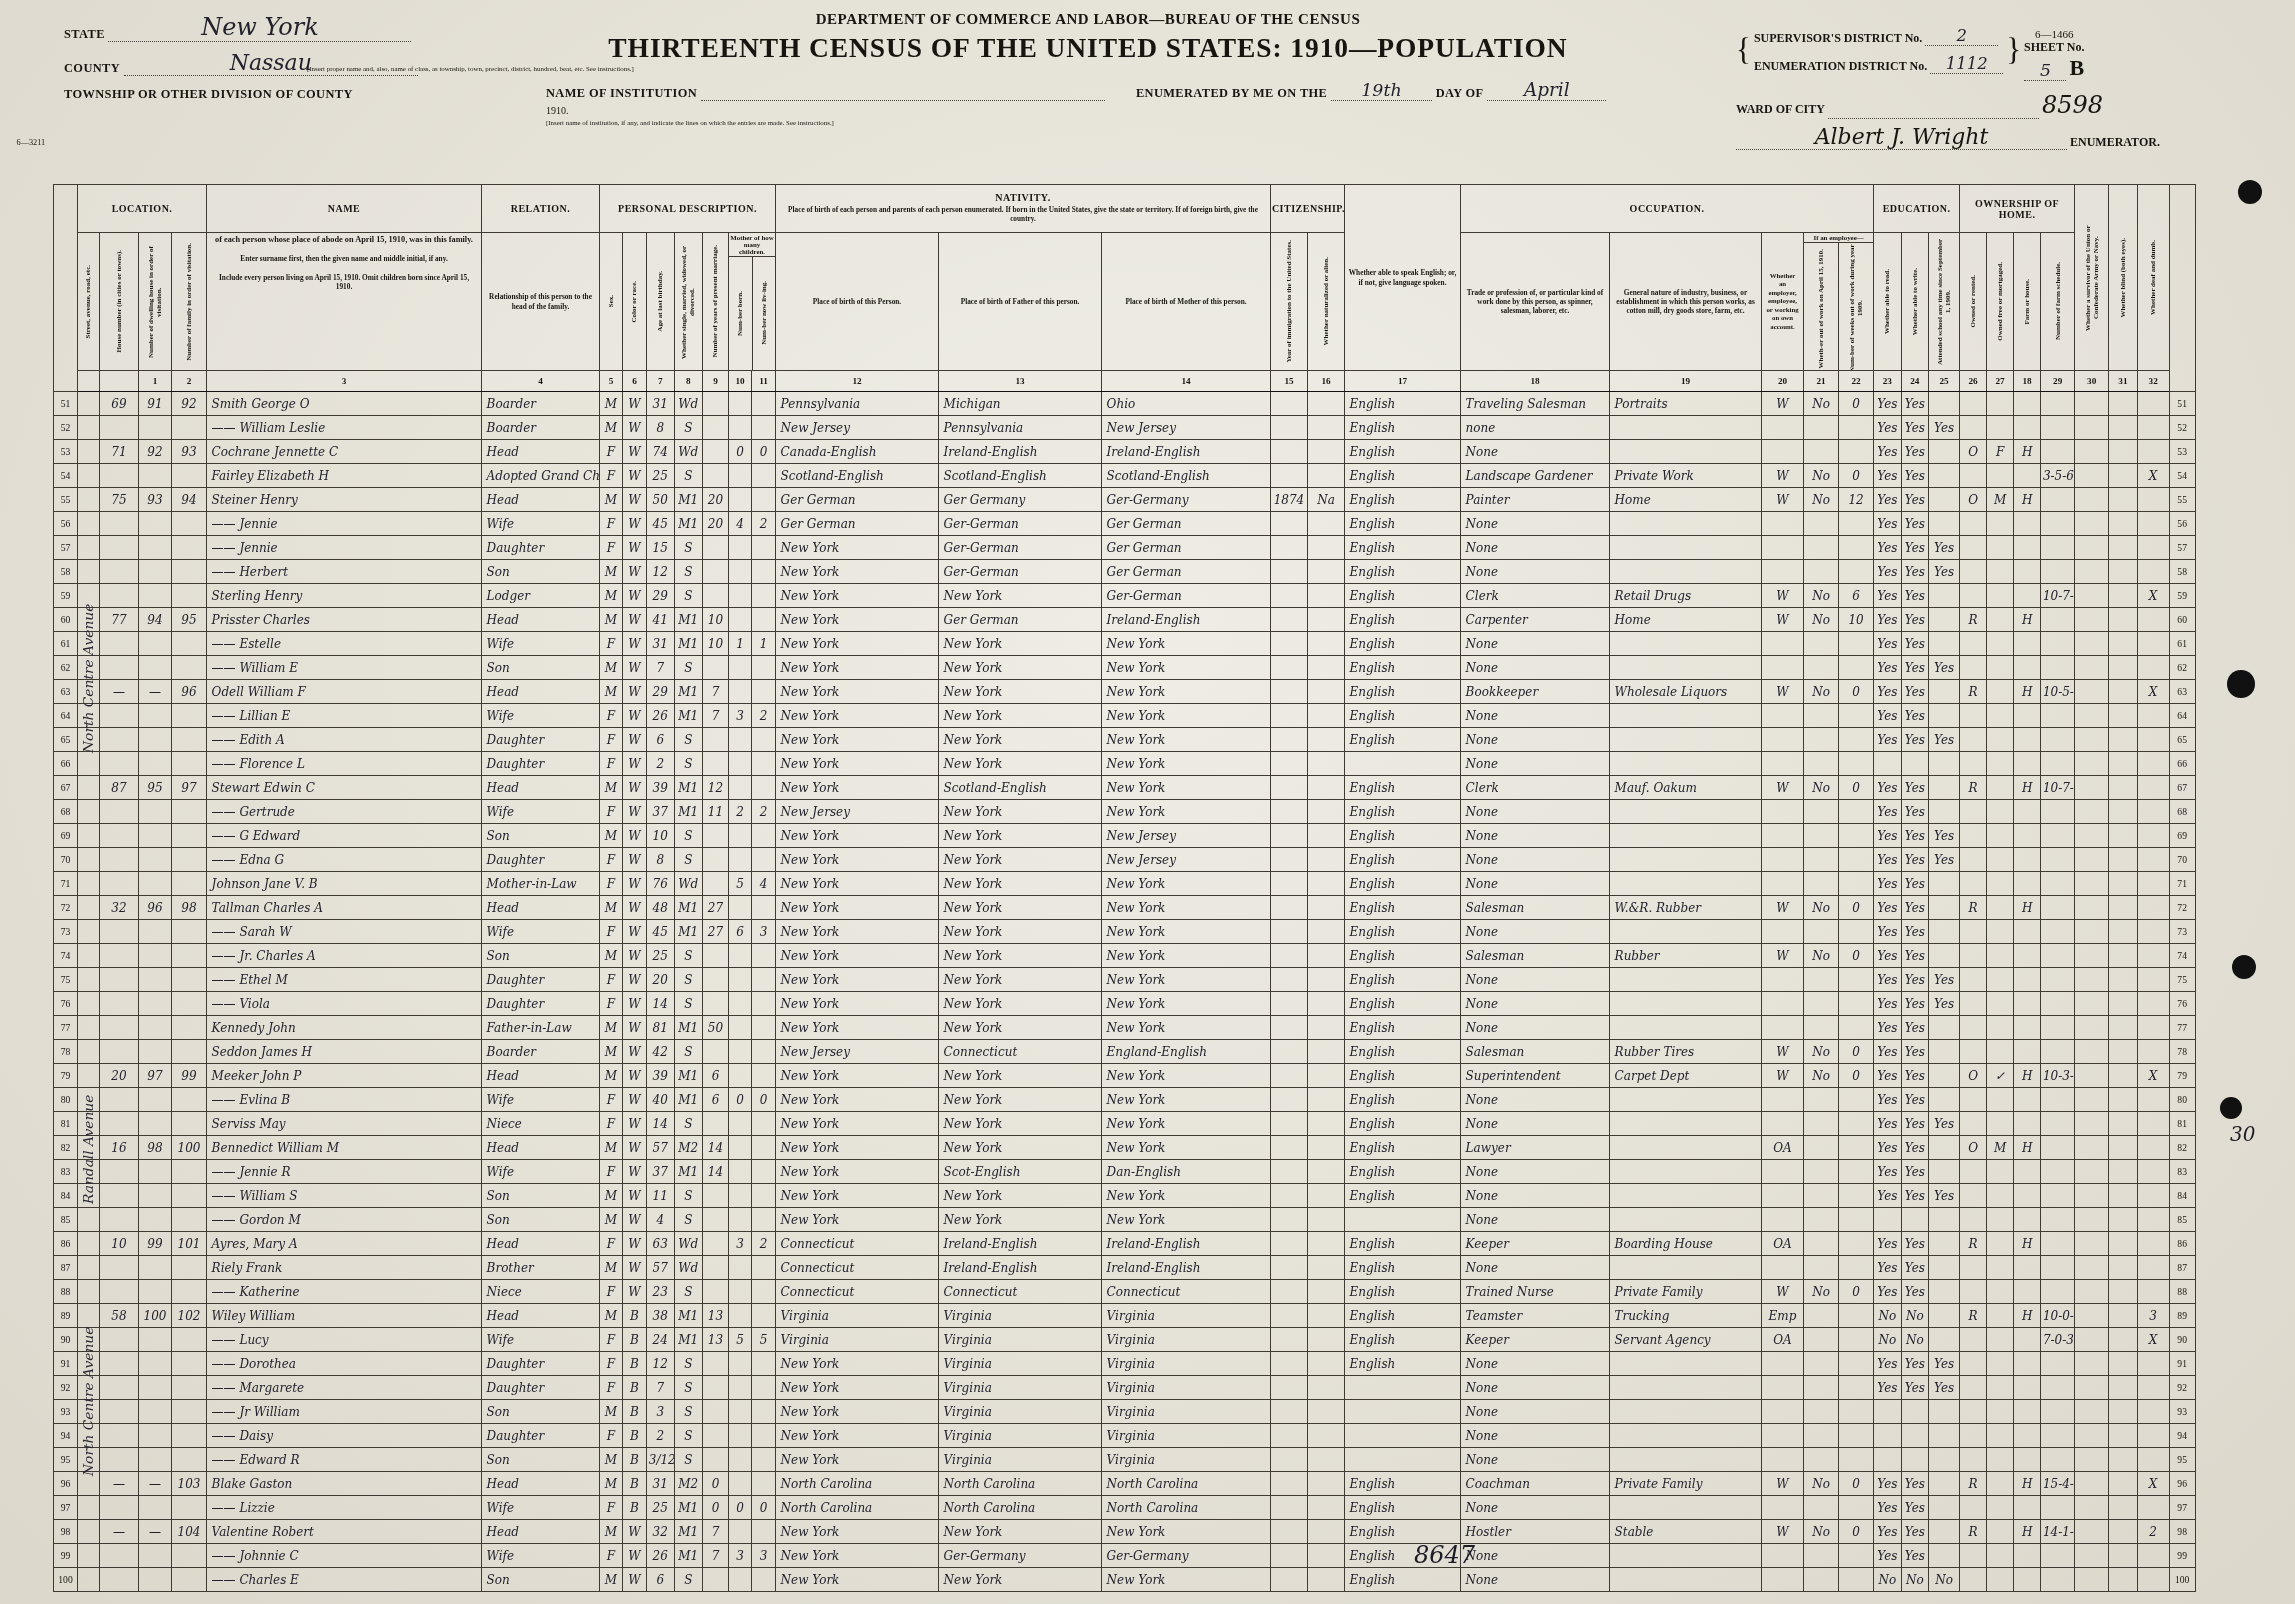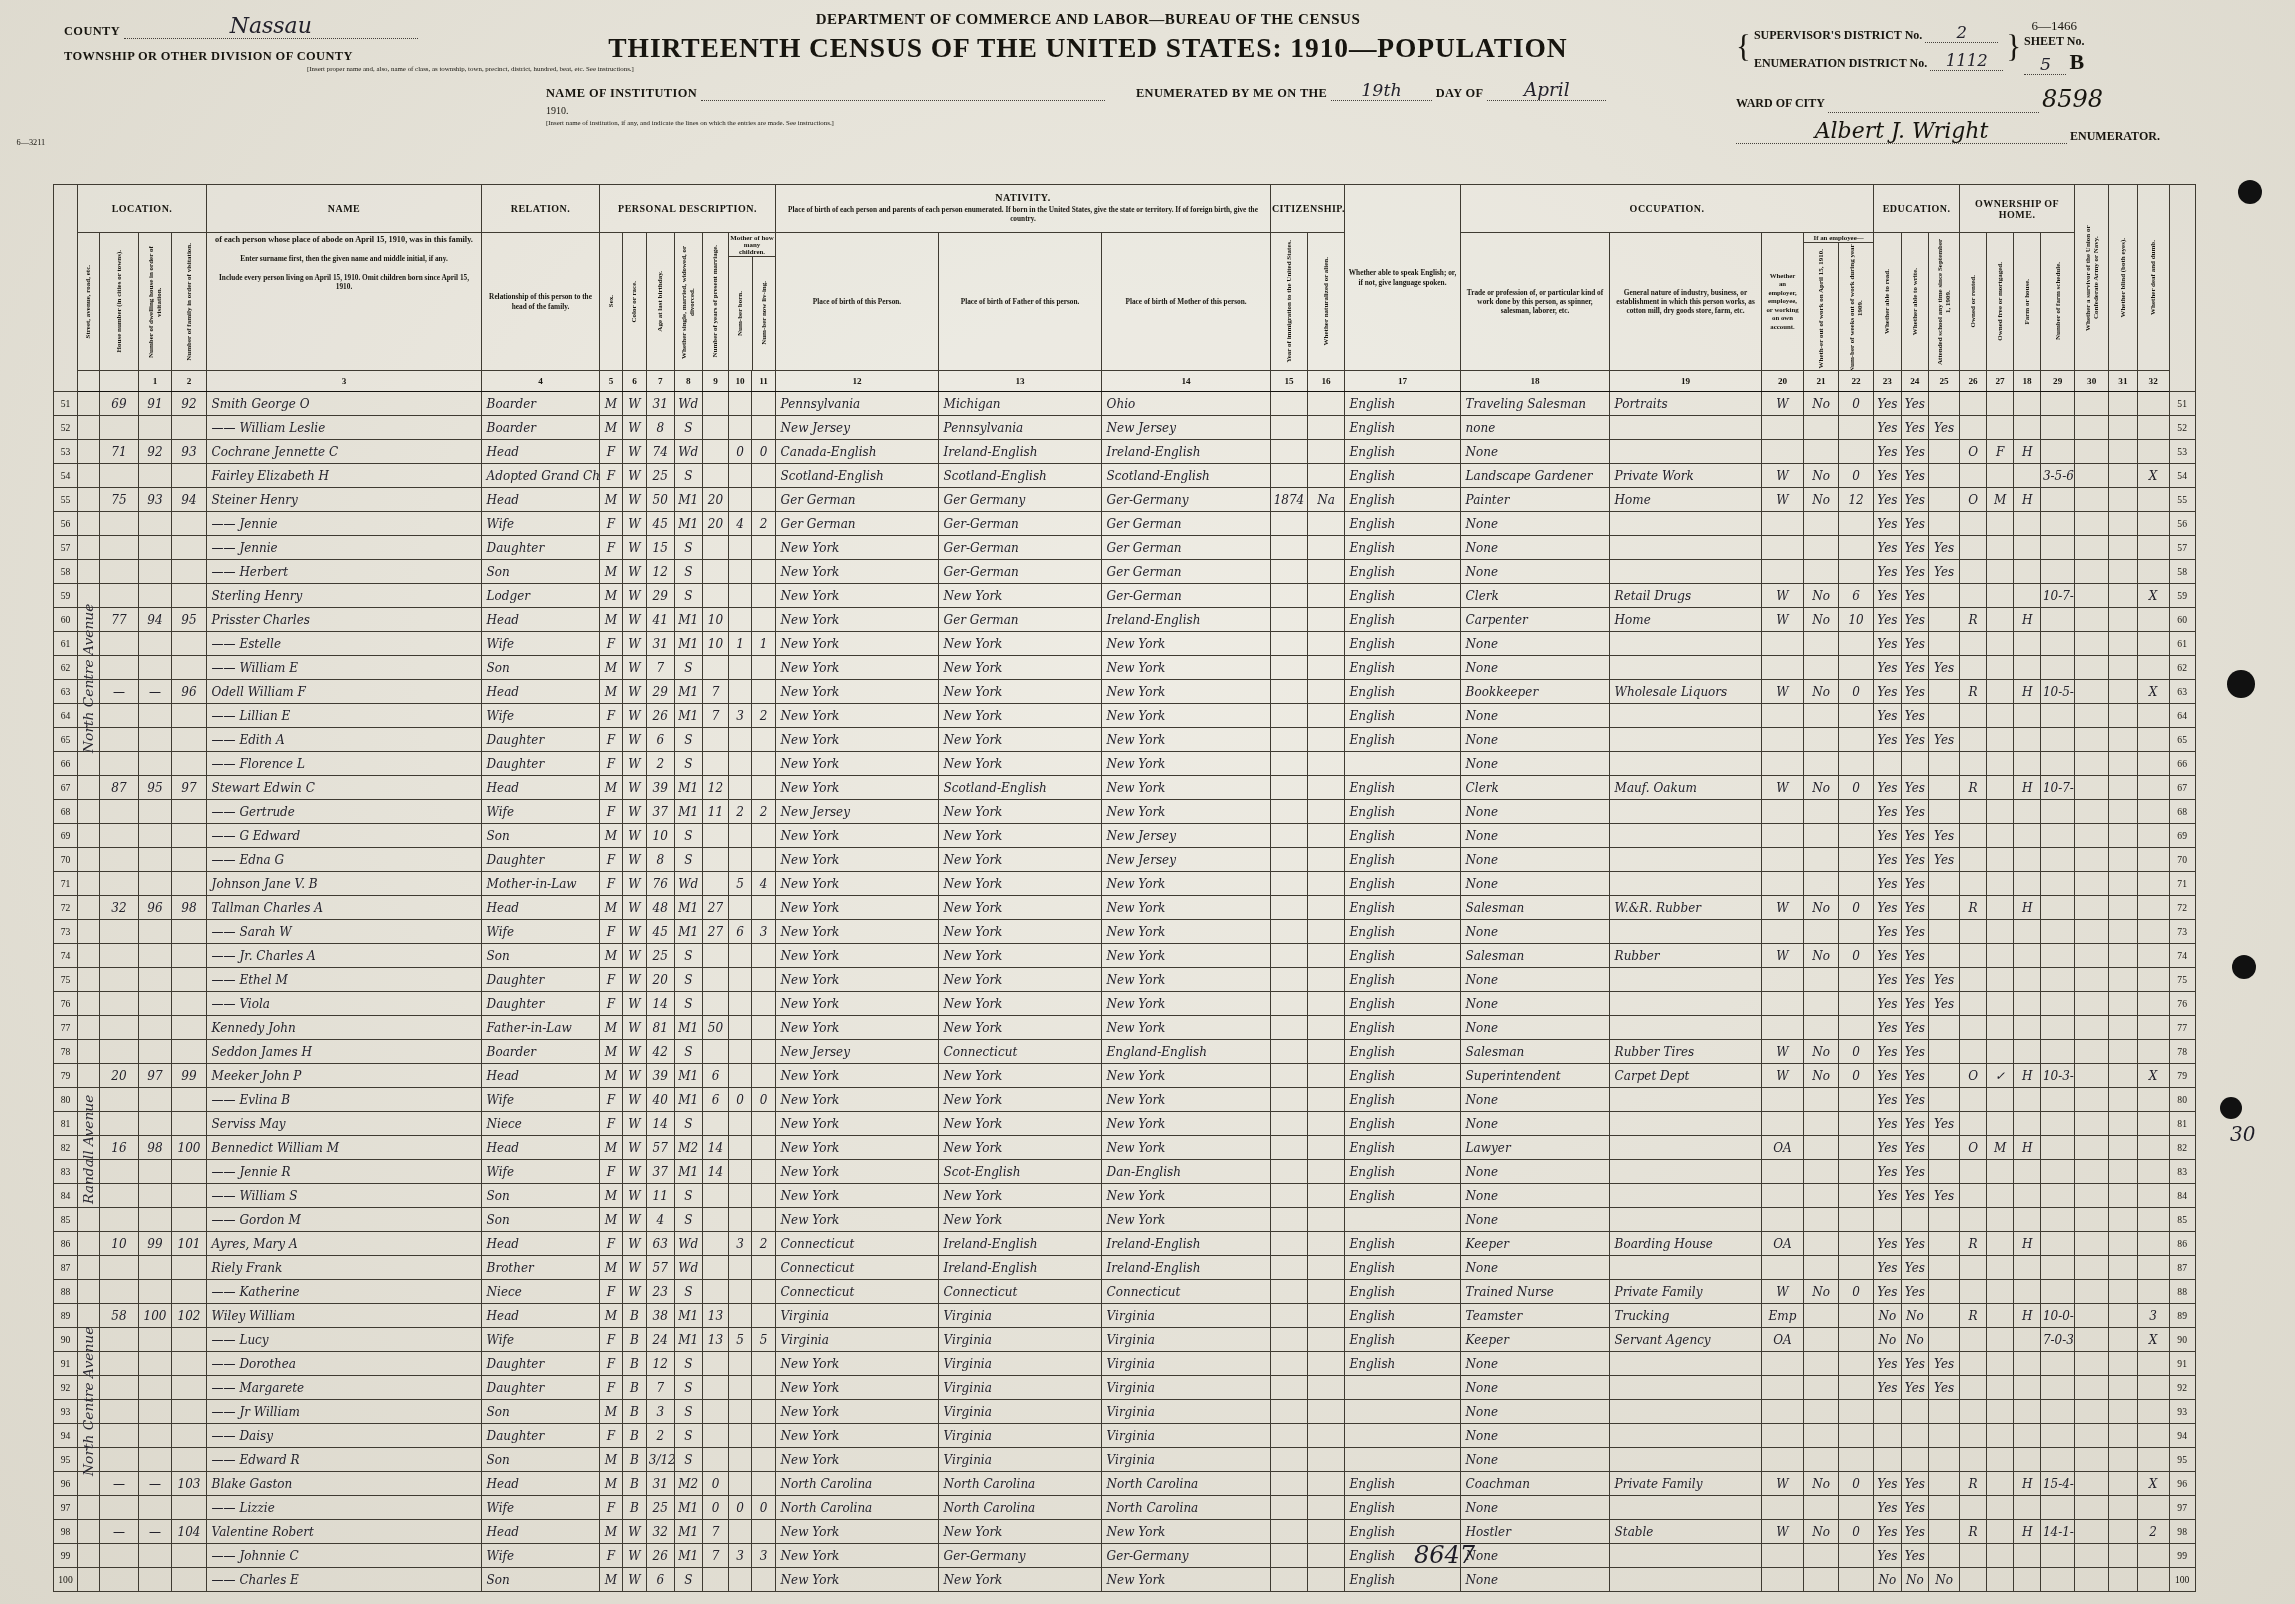--- a/index.html
+++ b/index.html
@@ -3,21 +3,21 @@
 <meta charset="utf-8">
 <style>
   html,body{margin:0;padding:0;background:#b7b3aa;}
   .sheet{position:relative;width:2296px;height:1604px;background:#e9e6db;overflow:hidden;
          font-family:"Liberation Serif",serif;color:#17150f;}
   .sheet:before{content:"";position:absolute;inset:0;background:
     radial-gradient(ellipse at 50% 40%, rgba(255,255,255,.25), rgba(120,110,90,.12));pointer-events:none;}
   
   .masthead{position:absolute;left:0;top:0;width:2296px;height:182px;}
   .m-label{font-size:12.4px;font-weight:bold;letter-spacing:0.4px;}
-  .m-small{font-size:13px;}
+  .m-small{font-size:11px;margin-top:10px;}
   .hwrite{font-family:"DejaVu Serif",serif;font-style:italic;color:#23222c;}
   .fill{display:inline-block;border-bottom:1.4px dotted #44403a;vertical-align:bottom;text-align:center;}
   .m-left{position:absolute;left:64px;top:13px;width:514px;}
   .m-left .row{margin-bottom:8.3px;white-space:nowrap;}
   .m-center{position:absolute;left:546px;top:11px;width:1084px;text-align:center;}
   .dept{font-size:15px;font-weight:bold;letter-spacing:0.5px;}
   .census-title{font-size:27.5px;font-weight:bold;letter-spacing:0.9px;margin-top:3.7px;}
   .m-right{position:absolute;left:1736px;top:18.4px;width:533px;font-size:12px;}
   .brace{font-size:31px;font-weight:normal;vertical-align:middle;}
   .note{font-size:6.9px;text-align:center;margin-top:0.9px;}
@@ -57,20 +57,24 @@
 </style>
 </head>
 <body>
 
 <div class="sheet">
 
   <div class="masthead">
     <div class="formcode">6—3211</div>
 
     <div class="m-left">
+      <div class="row">
+        <span class="m-label">STATE</span>
+        <span class="fill" style="width:303px;"><span class="hwrite" style="font-size:24px;">New York</span></span>
+      </div>
       <div class="row">
         <span class="m-label">COUNTY</span>
         <span class="fill" style="width:294px;"><span class="hwrite" style="font-size:22px;">Nassau</span></span>
       </div>
       <div class="row" style="white-space:nowrap;">
         <span class="m-label">TOWNSHIP OR OTHER DIVISION OF COUNTY</span>
       </div>
     </div>
 
     <div class="m-center">

